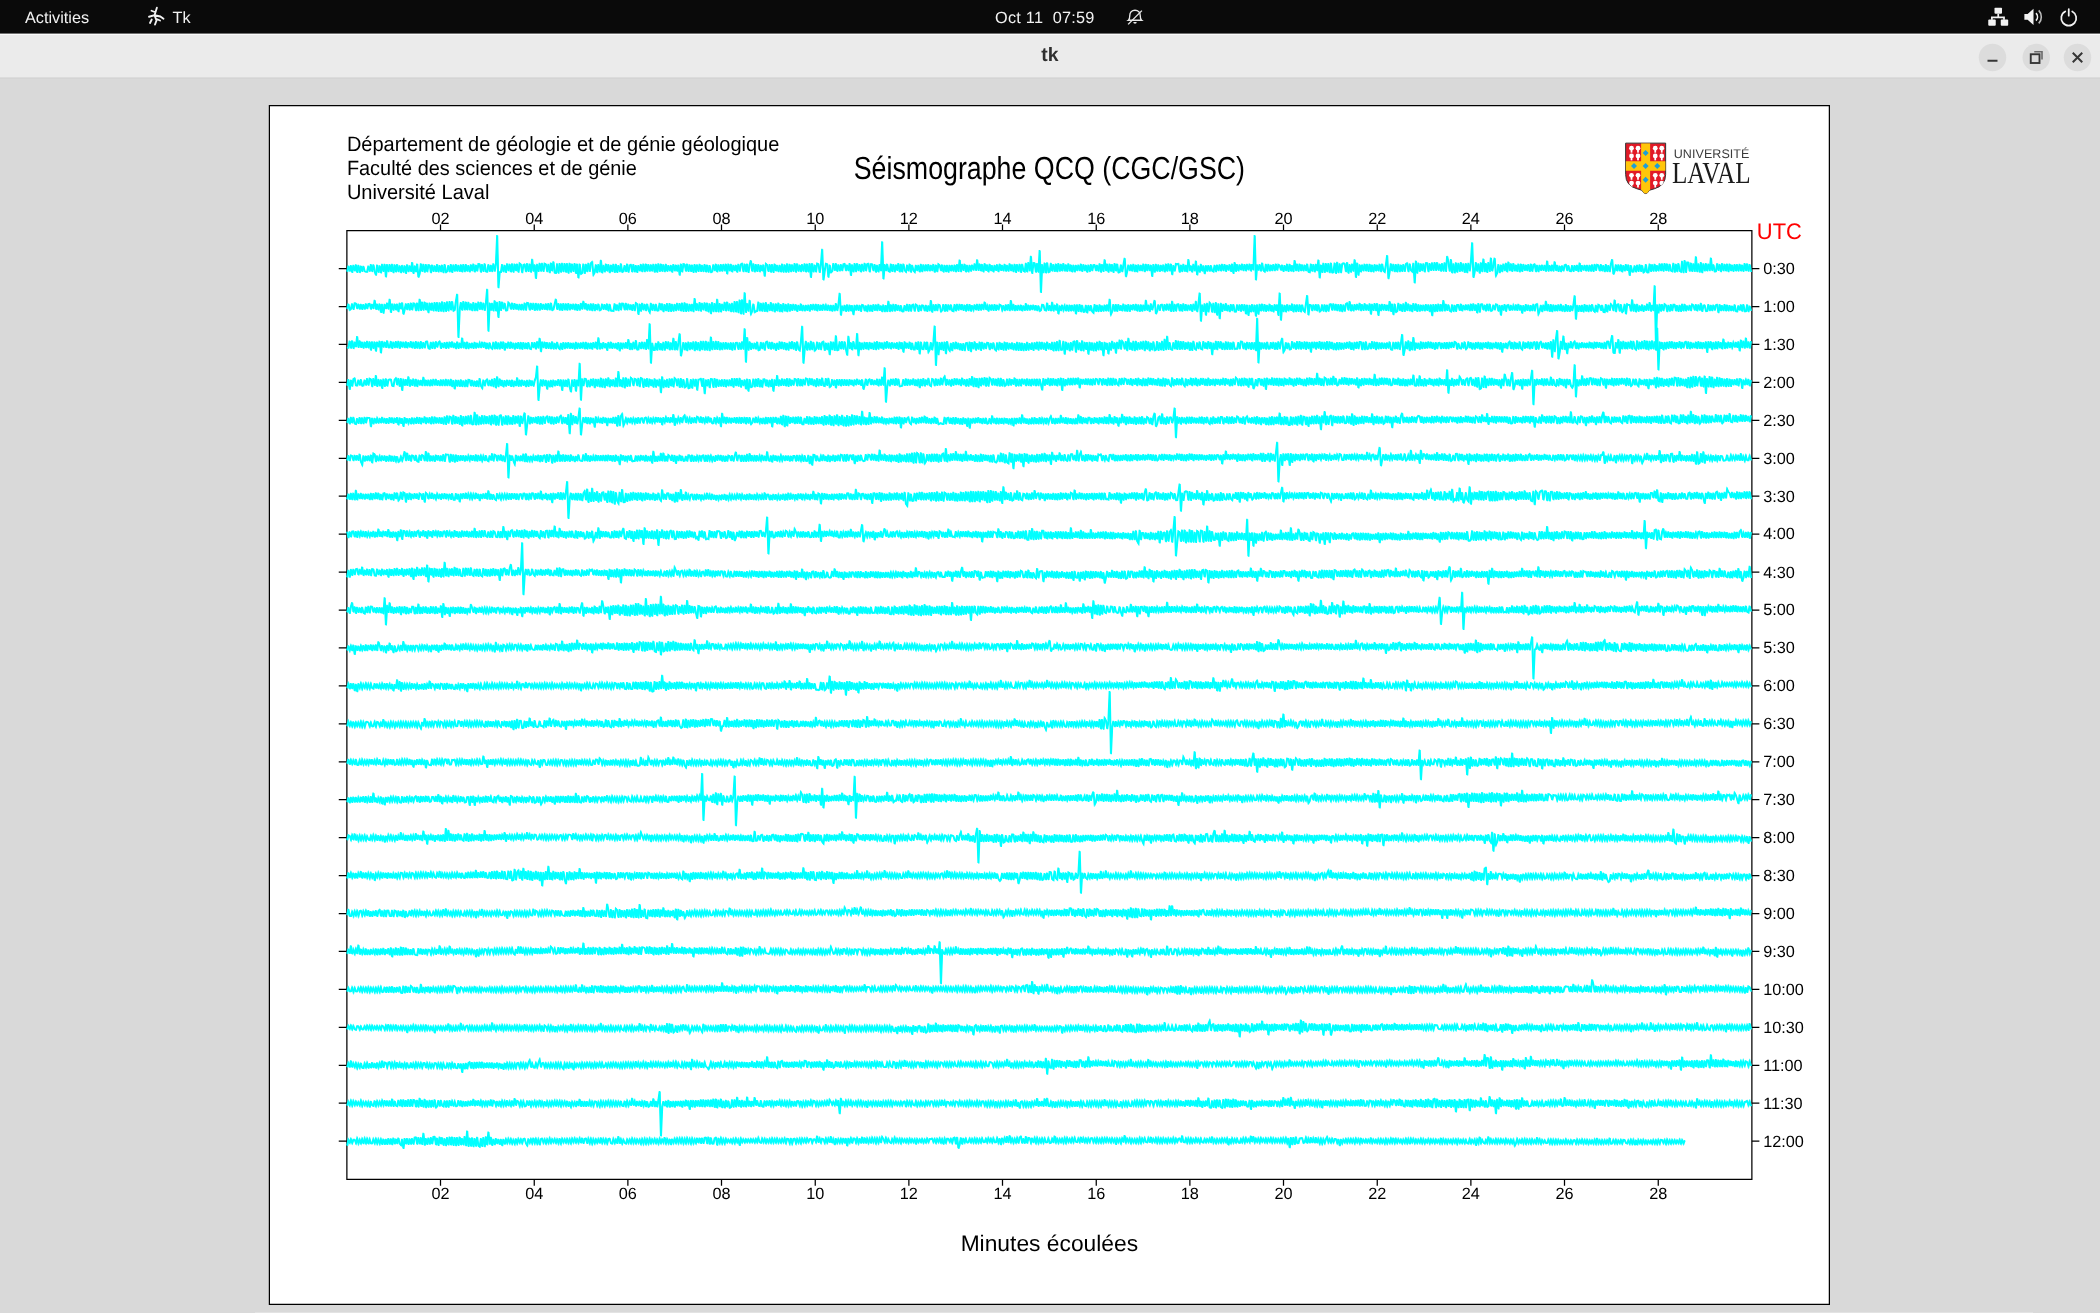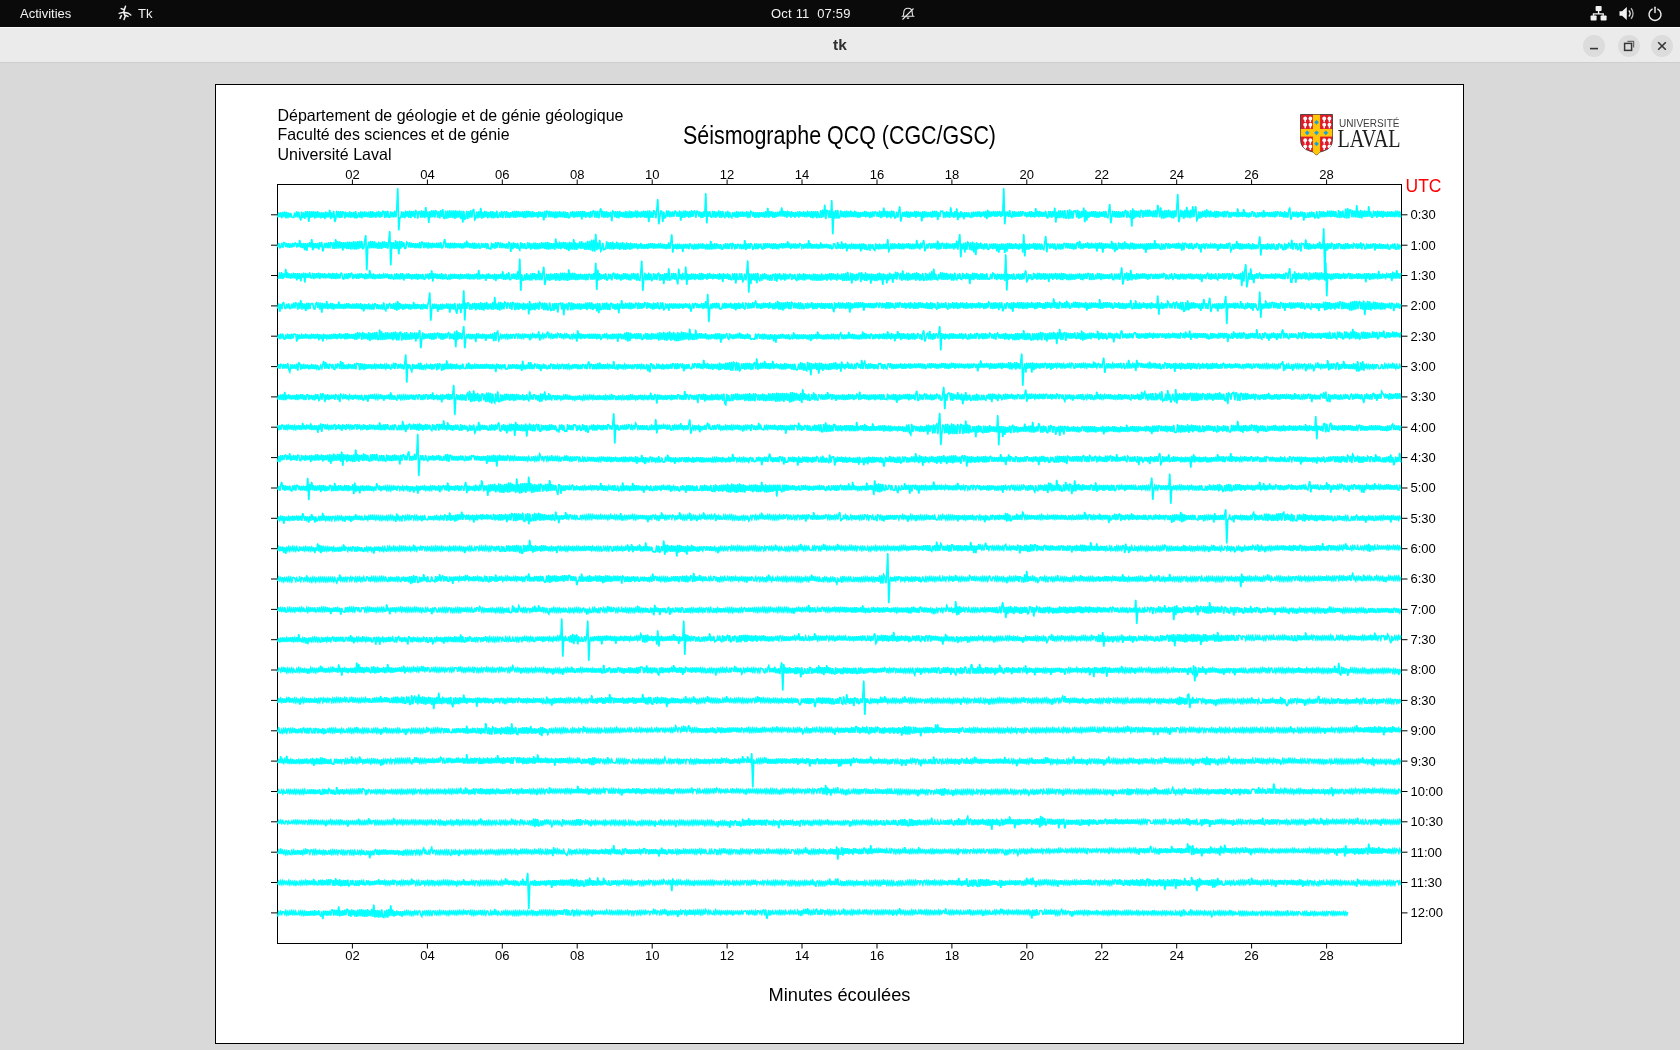--- a/index.html
+++ b/index.html
@@ -2,21 +2,21 @@
 <html><head><meta charset="utf-8"><title>tk</title><style>
 *{margin:0;padding:0;box-sizing:border-box}
 html,body{width:1680px;height:1050px;overflow:hidden;background:#d9d9d9;font-family:"Liberation Sans",sans-serif}
 .topbar{position:absolute;left:0;top:0;width:1680px;height:35px;background:#0a0a0a;color:#f2f2f2;font-size:13px}
 .titlebar{position:absolute;left:0;top:27px;width:1680px;height:36px;background:#ebebeb;border-top:1px solid #fbfbfb;border-bottom:1px solid #cecece}
 .canvas{position:absolute;left:215px;top:84px;width:1249px;height:960px;background:#fff;border:1px solid #000}
 </style></head><body>
 <div class="topbar">
 <span style="position:absolute;left:20px;top:6px">Activities</span>
 <span style="position:absolute;left:138px;top:6px">Tk</span>
-<span style="position:absolute;left:771px;top:6px;letter-spacing:.2px">Oct 11&nbsp;&nbsp;07:59</span>
+<span style="position:absolute;left:796px;top:6px;letter-spacing:.2px">Oct 11&nbsp;&nbsp;07:59</span>
 <svg width="20" height="20" viewBox="0 0 20 20" style="position:absolute;left:115px;top:3px">
       <g stroke="#f2f2f2" stroke-width="1.5" fill="none" stroke-linecap="round">
         <path d="M10.5 3.2 8.6 9.2l-4.4 1.2M8.6 9.2l1.6 4.2-1.2 3.2M8.6 9.2l4.6 1 2.6 1.8M9.3 6.8 6.2 5.6M9.8 12 13 13.4M6.4 12.6 5 15.4"></path>
       </g>
     </svg>
     <svg width="16" height="16" viewBox="0 0 16 16" style="position:absolute;left:900px;top:6px">
       <g stroke="#e8e8e8" stroke-width="1.1" fill="none">
         <path d="M8 2.2c2.6 0 4.2 1.9 4.2 4.4 0 2.8 1.1 3.6 1.1 3.6H2.7s1.1-.8 1.1-3.6C3.8 4.1 5.4 2.2 8 2.2Z"></path>
         <path d="M2.5 13.5 13.5 2.5"></path>
       </g>

